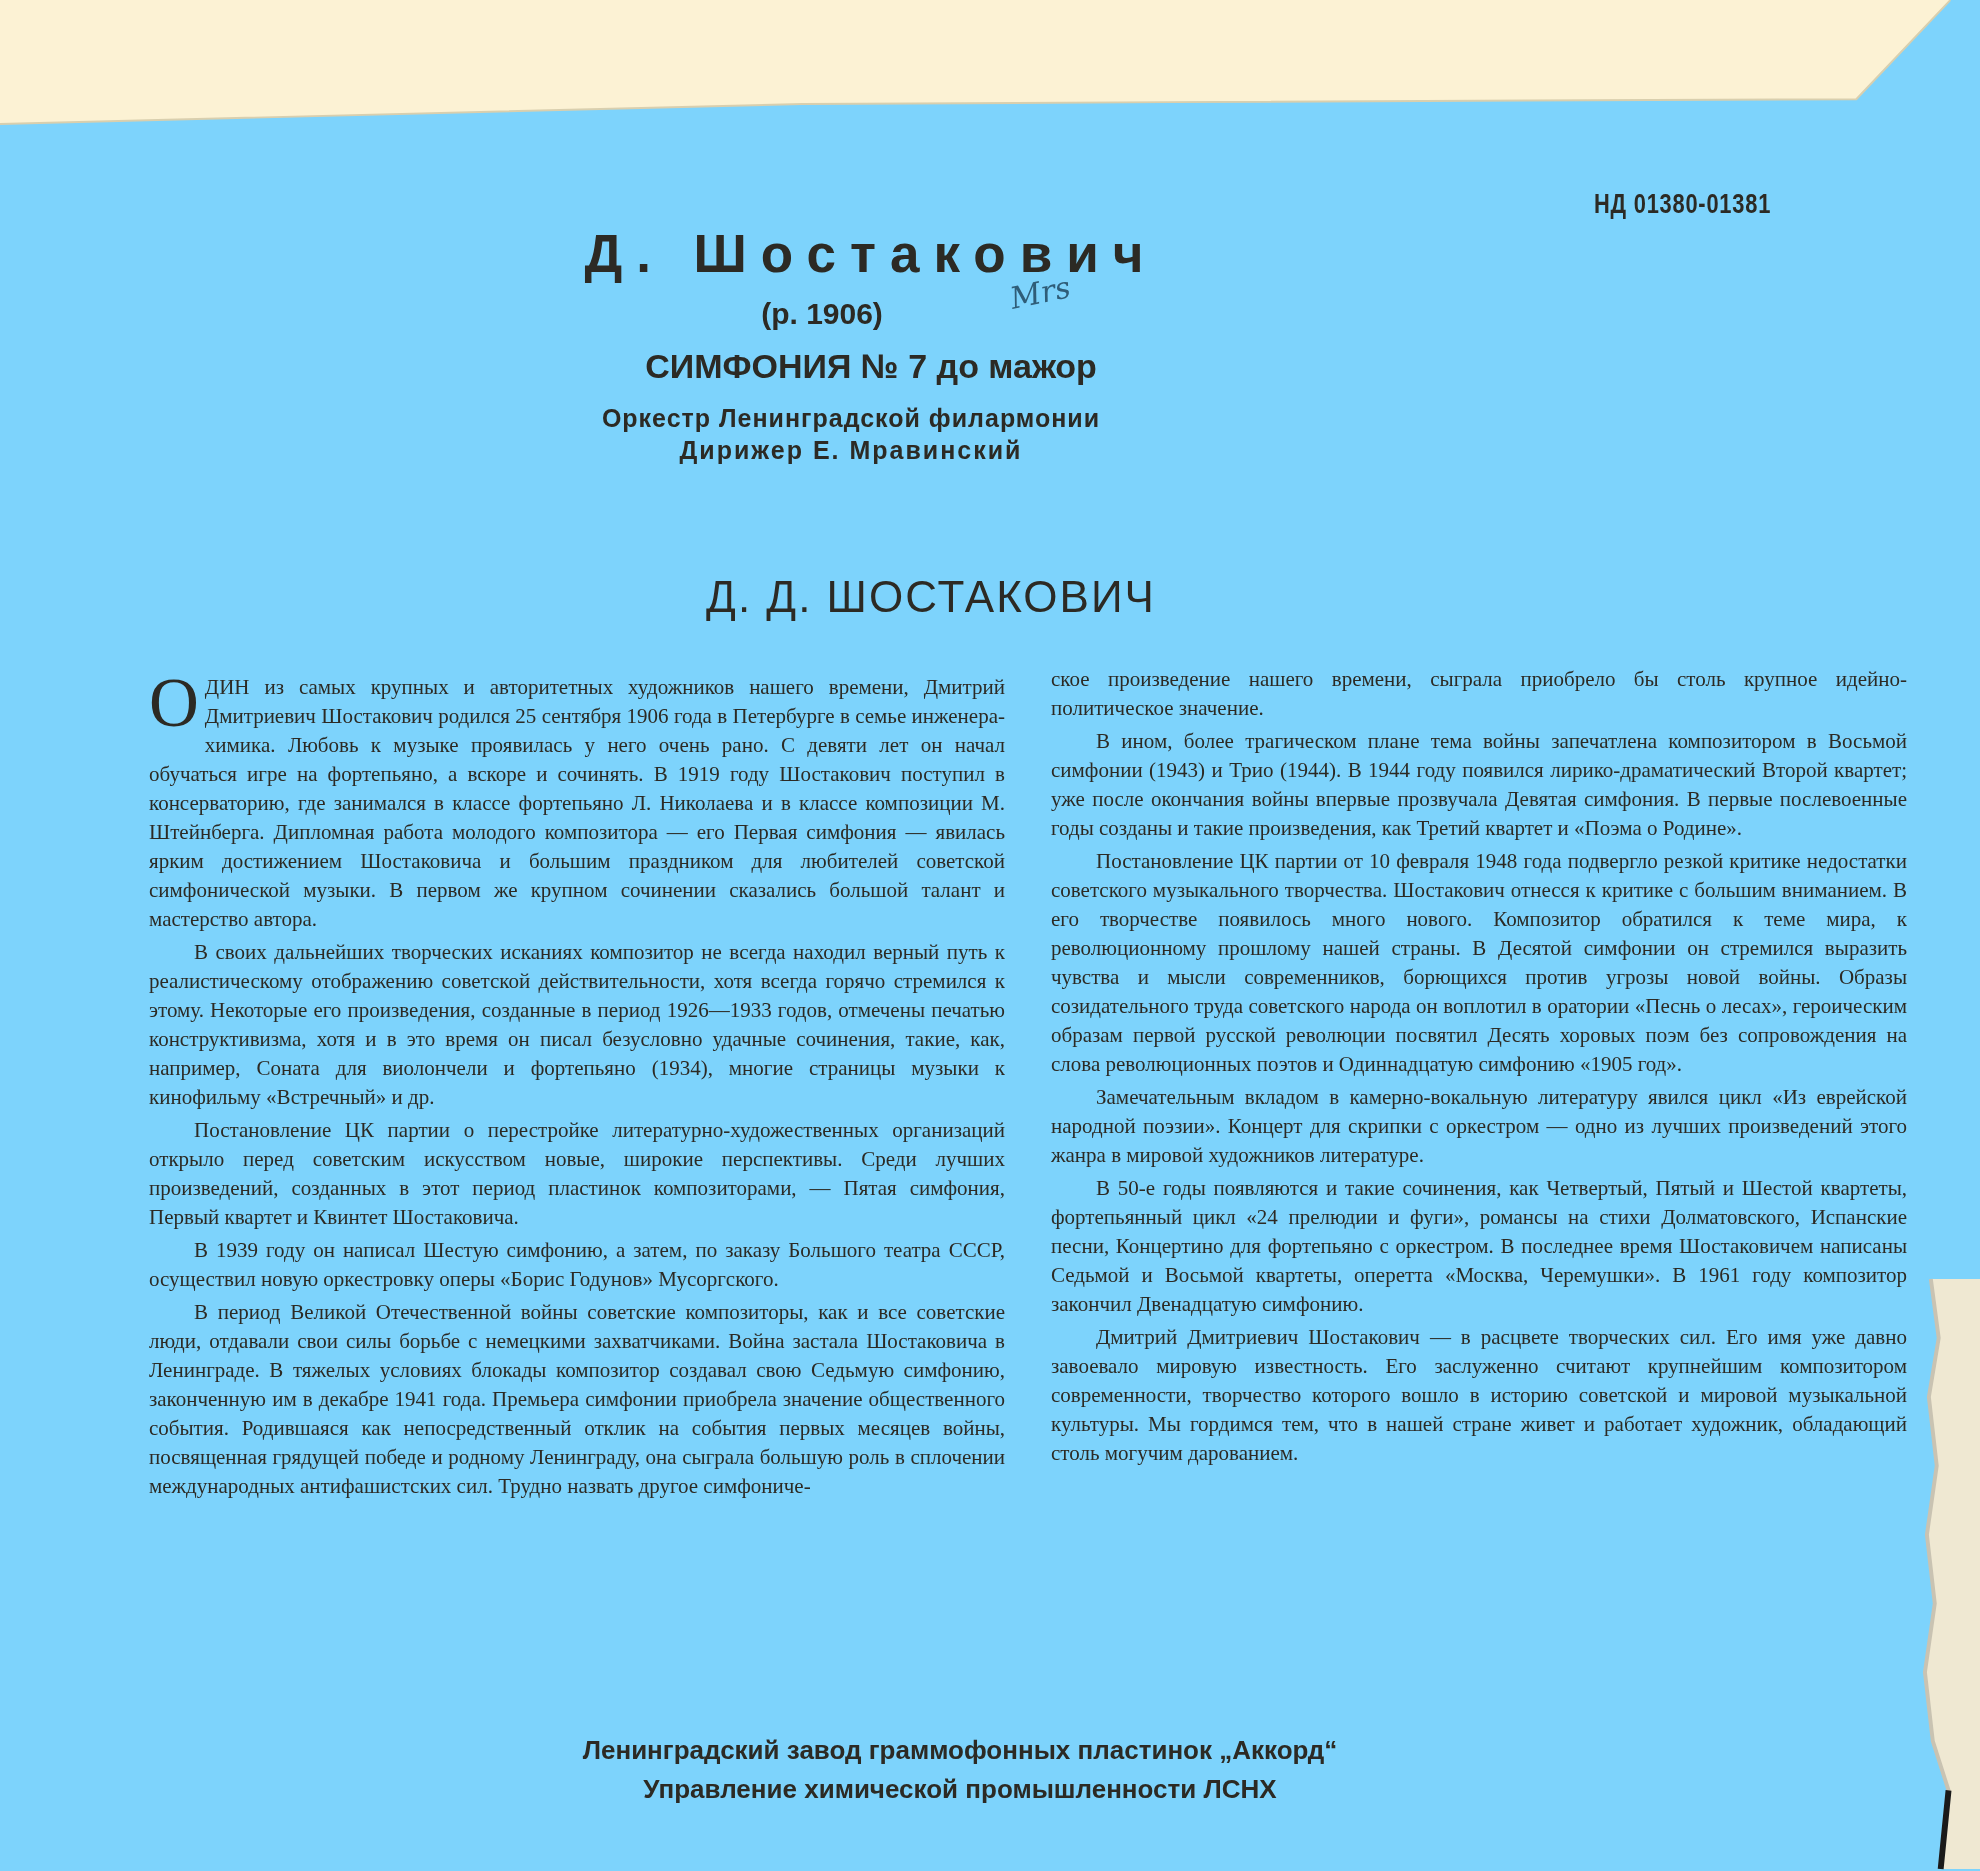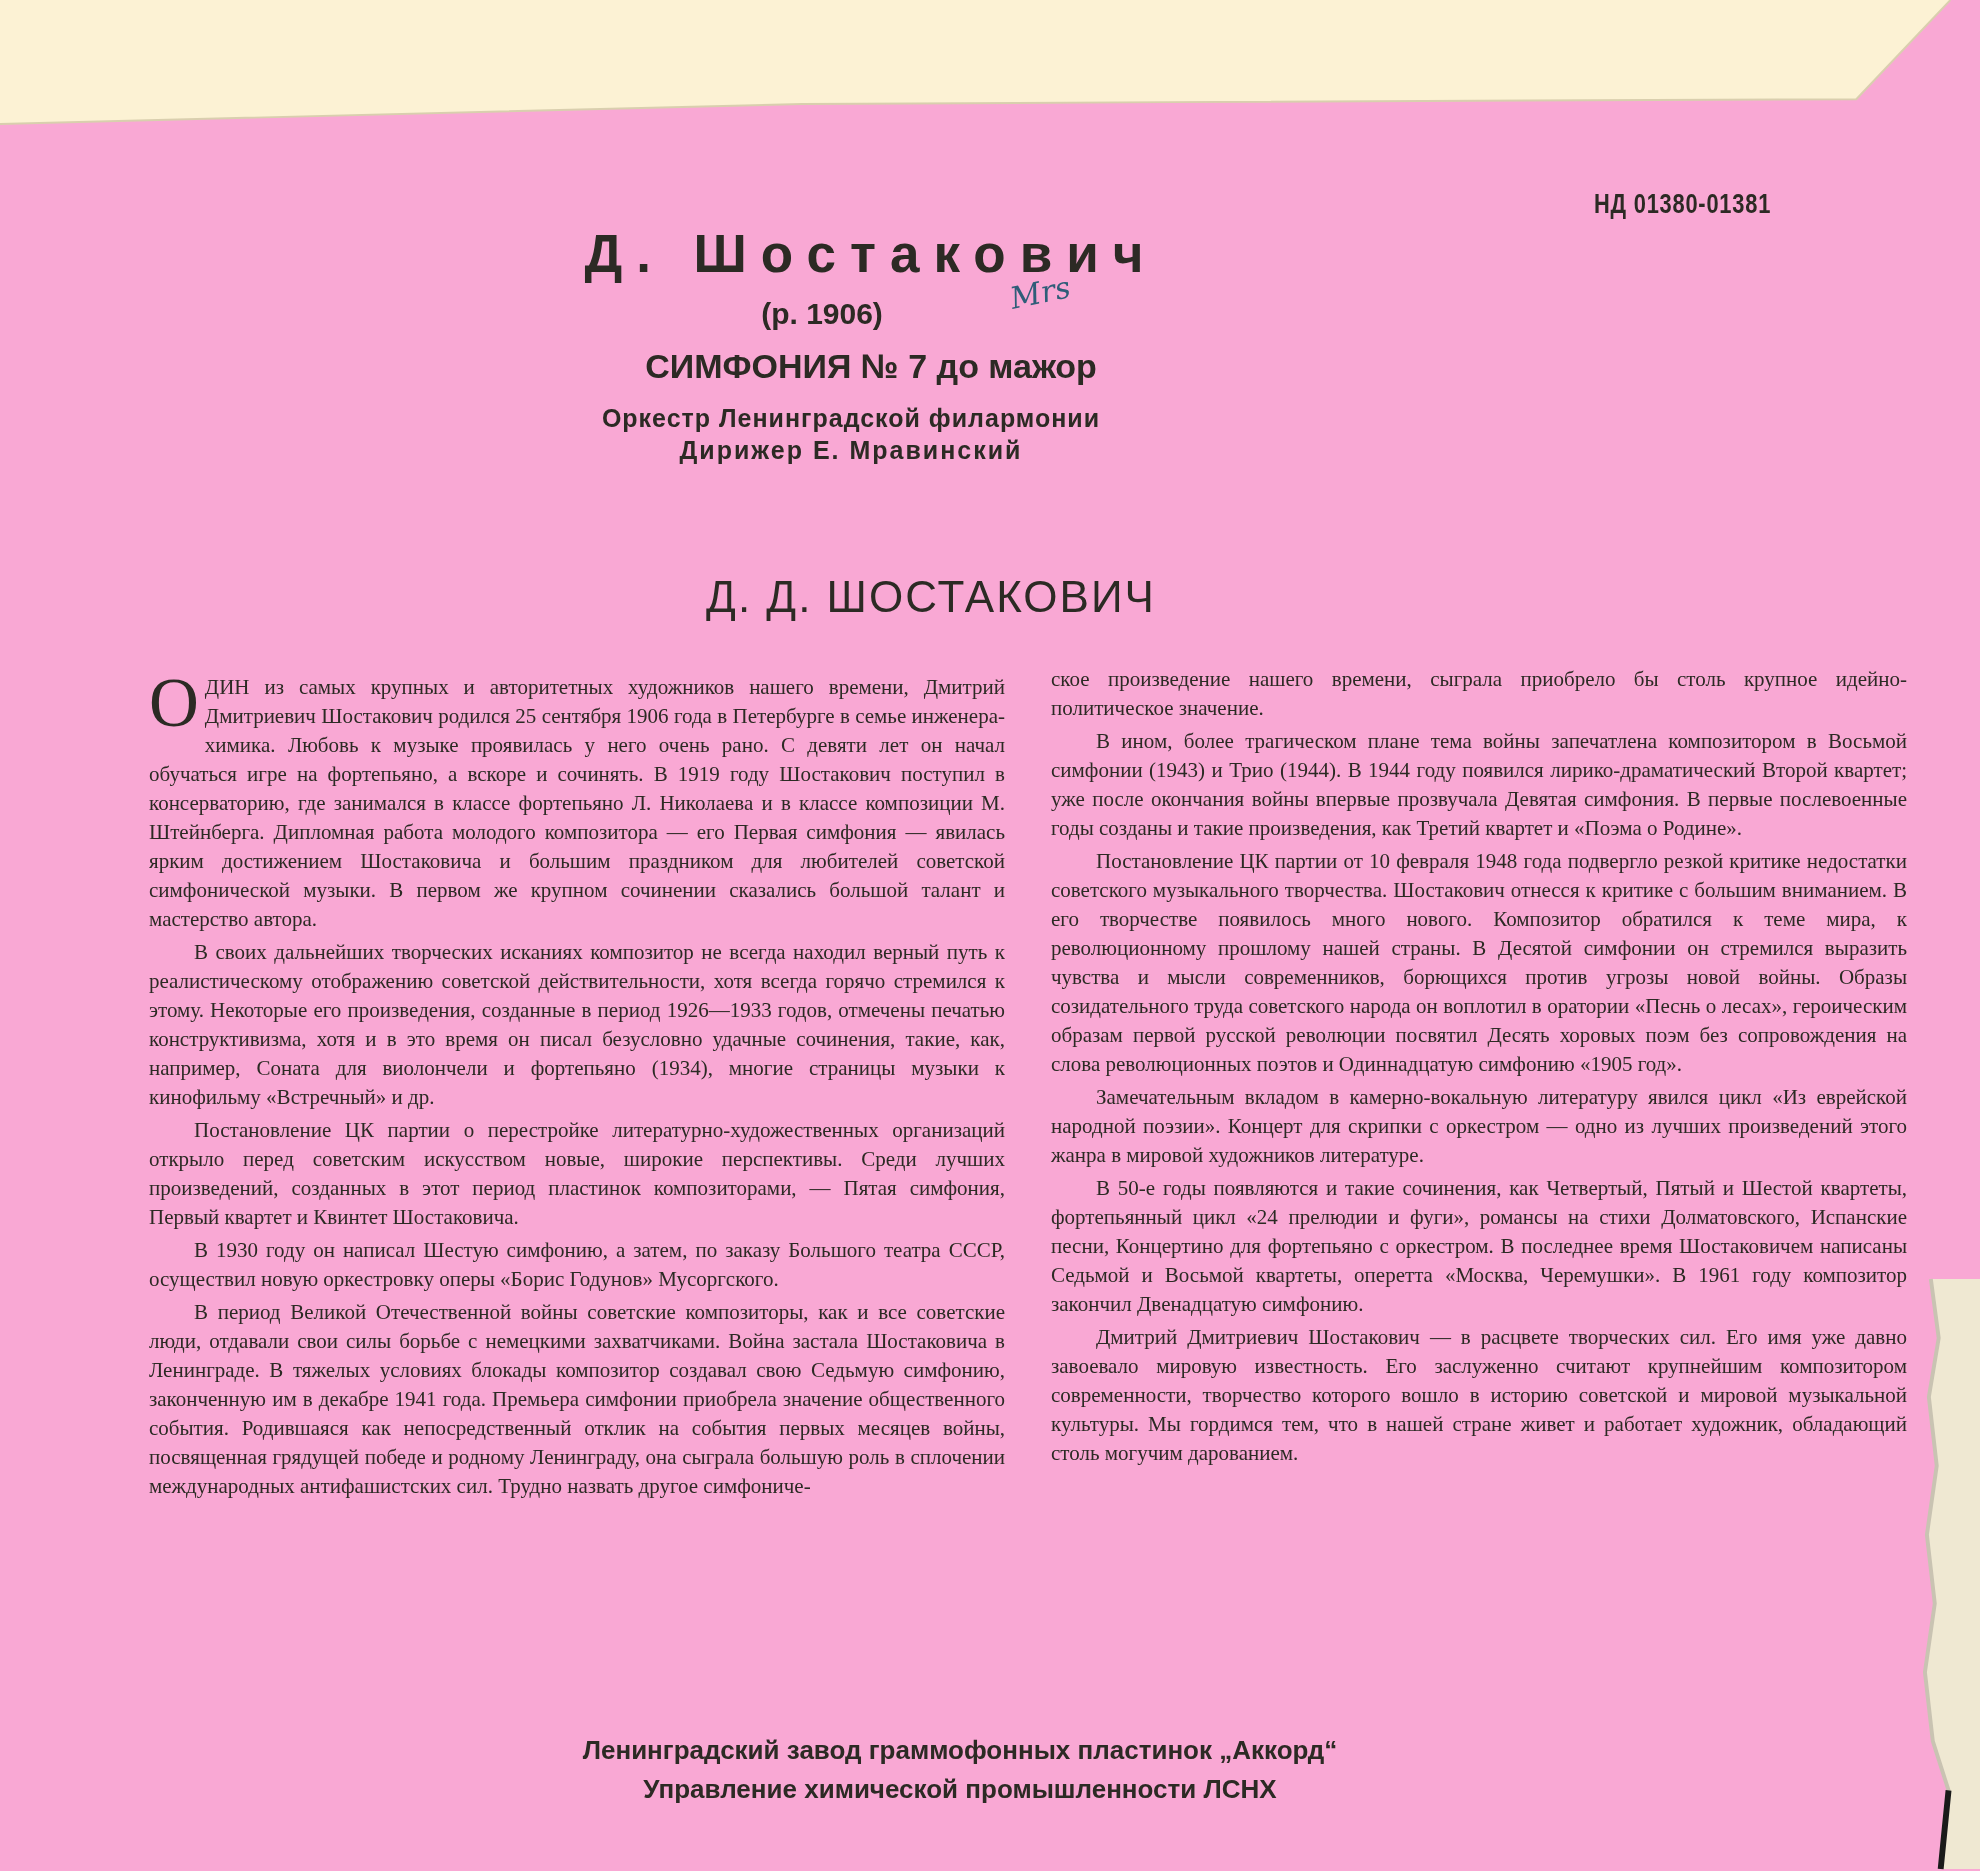--- a/index.html
+++ b/index.html
@@ -5,21 +5,21 @@
     html, body { margin: 0; padding: 0; }
     body {
       width: 1980px; height: 1871px;
       background: #f3ecd3;
       position: relative; overflow: hidden;
       font-family: "Liberation Serif", serif;
       color: #2c2a24;
     }
     .sleeve {
       position: absolute; left: 0; top: 0; width: 1980px; height: 1871px;
-      background: #f9a8d4;
+      background: #7dd3fc;
     }
     .top-flap {
       position: absolute; left: 0; top: 0; width: 1980px; height: 129px;
       background: #fcf2d4;
       clip-path: polygon(0 0, 100% 0, 100% 0, 1950px 0, 1856px 99px, 1168px 102px, 802px 104px, 0 124px);
     }
     .flap-edge {
       position: absolute; left: 0; top: 0; width: 1980px; height: 129px;
       pointer-events: none;
     }
@@ -88,21 +88,21 @@
   <div class="header cond">Дирижер Е. Мравинский</div>
 
   <div class="signature">Mrs</div>
 
   <div class="section-title">Д. Д. ШОСТАКОВИЧ</div>
 
   <div class="col left">
     <p class="first"><span class="dropcap">О</span><span>ДИН из самых крупных и авторитетных художников нашего времени, Дмитрий Дмитриевич Шостакович родился 25 сентября 1906 года в Петербурге в семье инженера-химика. Любовь к музыке проявилась у него очень рано. С девяти лет он начал обучаться игре на фортепьяно, а вскоре и сочинять. В 1919 году Шостакович поступил в консерваторию, где занимался в классе фортепьяно Л. Николаева и в классе композиции М. Штейнберга. Дипломная работа молодого композитора — его Первая симфония — явилась ярким достижением Шостаковича и большим праздником для любителей советской симфонической музыки. В первом же крупном сочинении сказались большой талант и мастерство автора.</span></p>
     <p>В своих дальнейших творческих исканиях композитор не всегда находил верный путь к реалистическому отображению советской действительности, хотя всегда горячо стремился к этому. Некоторые его произведения, созданные в период 1926—1933 годов, отмечены печатью конструктивизма, хотя и в это время он писал безусловно удачные сочинения, такие, как, например, Соната для виолончели и фортепьяно (1934), многие страницы музыки к кинофильму «Встречный» и др.</p>
     <p>Постановление ЦК партии о перестройке литературно-художественных организаций открыло перед советским искусством новые, широкие перспективы. Среди лучших произведений, созданных в этот период пластинок композиторами, — Пятая симфония, Первый квартет и Квинтет Шостаковича.</p>
-    <p>В 1930 году он написал Шестую симфонию, а затем, по заказу Большого театра СССР, осуществил новую оркестровку оперы «Борис Годунов» Мусоргского.</p>
+    <p>В 1939 году он написал Шестую симфонию, а затем, по заказу Большого театра СССР, осуществил новую оркестровку оперы «Борис Годунов» Мусоргского.</p>
     <p>В период Великой Отечественной войны советские композиторы, как и все советские люди, отдавали свои силы борьбе с немецкими захватчиками. Война застала Шостаковича в Ленинграде. В тяжелых условиях блокады композитор создавал свою Седьмую симфонию, законченную им в декабре 1941 года. Премьера симфонии приобрела значение общественного события. Родившаяся как непосредственный отклик на события первых месяцев войны, посвященная грядущей победе и родному Ленинграду, она сыграла большую роль в сплочении международных антифашистских сил. Трудно назвать другое симфониче-</p>
   </div>
 
   <div class="col right">
     <p class="cont">ское произведение нашего времени, сыграла приобрело бы столь крупное идейно-политическое значение.</p>
     <p>В ином, более трагическом плане тема войны запечатлена композитором в Восьмой симфонии (1943) и Трио (1944). В 1944 году появился лирико-драматический Второй квартет; уже после окончания войны впервые прозвучала Девятая симфония. В первые послевоенные годы созданы и такие произведения, как Третий квартет и «Поэма о Родине».</p>
     <p>Постановление ЦК партии от 10 февраля 1948 года подвергло резкой критике недостатки советского музыкального творчества. Шостакович отнесся к критике с большим вниманием. В его творчестве появилось много нового. Композитор обратился к теме мира, к революционному прошлому нашей страны. В Десятой симфонии он стремился выразить чувства и мысли современников, борющихся против угрозы новой войны. Образы созидательного труда советского народа он воплотил в оратории «Песнь о лесах», героическим образам первой русской революции посвятил Десять хоровых поэм без сопровождения на слова революционных поэтов и Одиннадцатую симфонию «1905 год».</p>
     <p>Замечательным вкладом в камерно-вокальную литературу явился цикл «Из еврейской народной поэзии». Концерт для скрипки с оркестром — одно из лучших произведений этого жанра в мировой художников литературе.</p>
     <p>В 50-е годы появляются и такие сочинения, как Четвертый, Пятый и Шестой квартеты, фортепьянный цикл «24 прелюдии и фуги», романсы на стихи Долматовского, Испанские песни, Концертино для фортепьяно с оркестром. В последнее время Шостаковичем написаны Седьмой и Восьмой квартеты, оперетта «Москва, Черемушки». В 1961 году композитор закончил Двенадцатую симфонию.</p>
     <p>Дмитрий Дмитриевич Шостакович — в расцвете творческих сил. Его имя уже давно завоевало мировую известность. Его заслуженно считают крупнейшим композитором современности, творчество которого вошло в историю советской и мировой музыкальной культуры. Мы гордимся тем, что в нашей стране живет и работает художник, обладающий столь могучим дарованием.</p>

